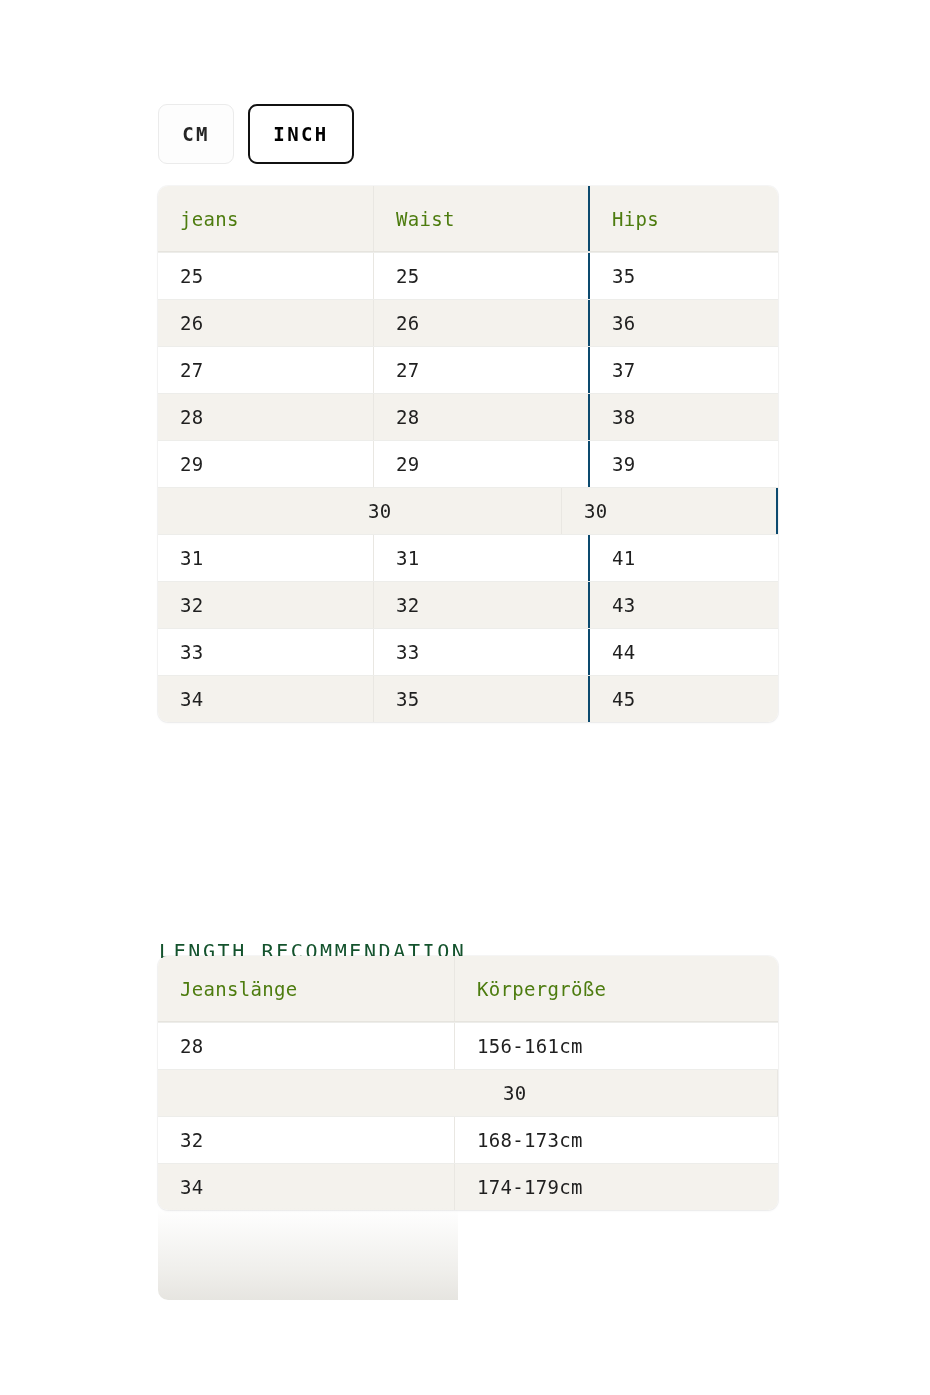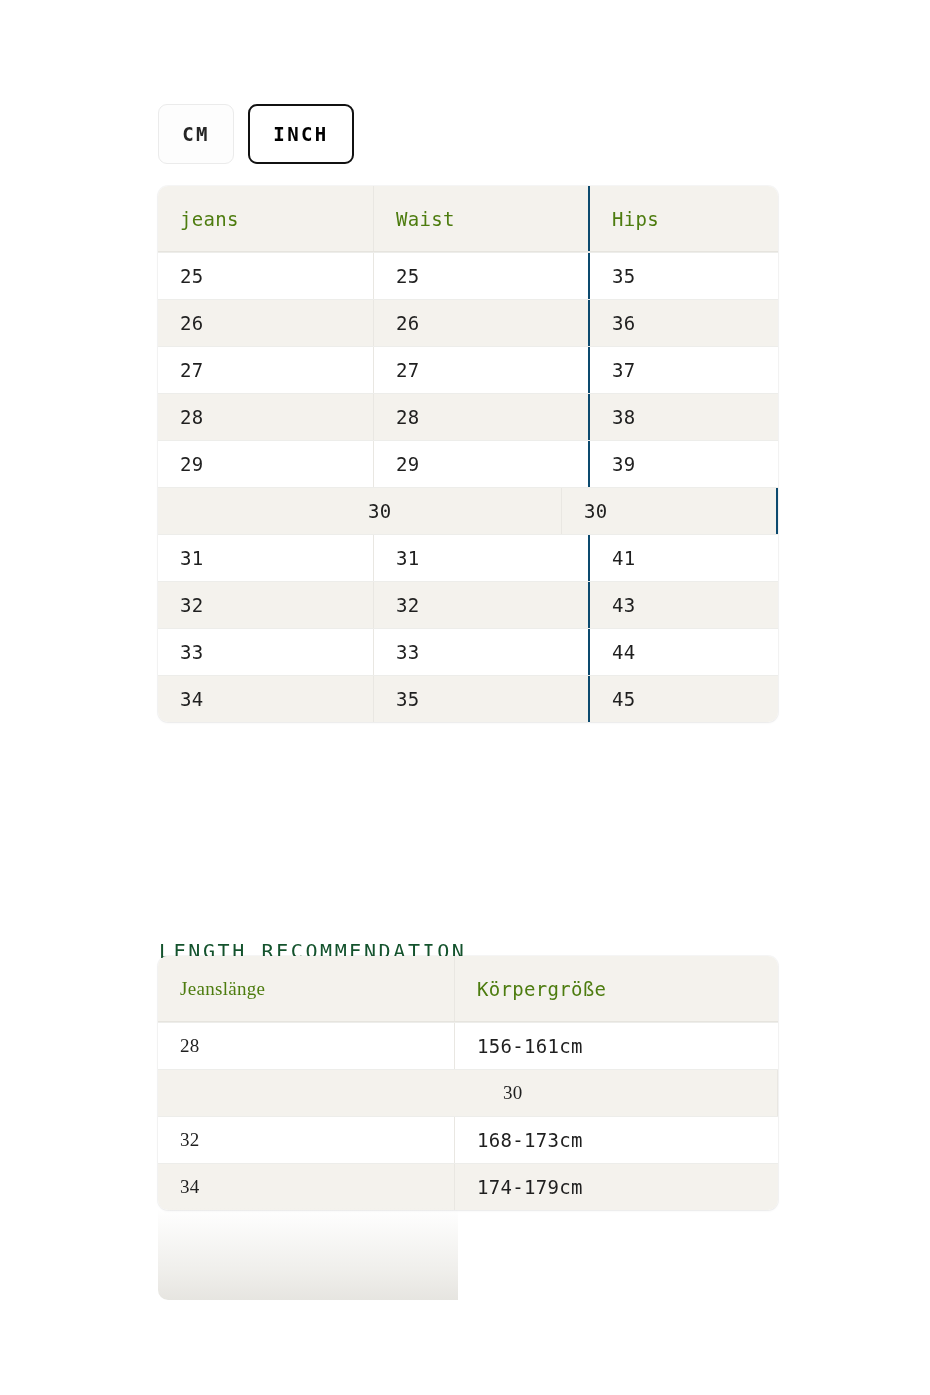--- a/index.html
+++ b/index.html
@@ -112,21 +112,21 @@
     font-size: 19px;
     color: #4d7c0f;
   }
 
   
   #size-table .c0 { width: 216px; border-right: 1px solid #e9e7e2; }
   #size-table .c1 { width: 216px; border-right: 2px solid #0c4a6e; }
   #size-table .c2 { flex: 1; }
 
   
-  #length-table .c0 { width: 297px; border-right: 1px solid #e9e7e2; font-family: Liberation Serif, serif; }
+  #length-table .c0 { width: 297px; border-right: 1px solid #e9e7e2; }
   #length-table .c1 { flex: 1; }
 
   
   .section-heading {
     position: absolute;
     left: 159px;
     top: 906px;
     font-family: "DejaVu Sans Mono", "Liberation Mono", monospace;
     font-size: 20px;
     letter-spacing: 2.6px;

